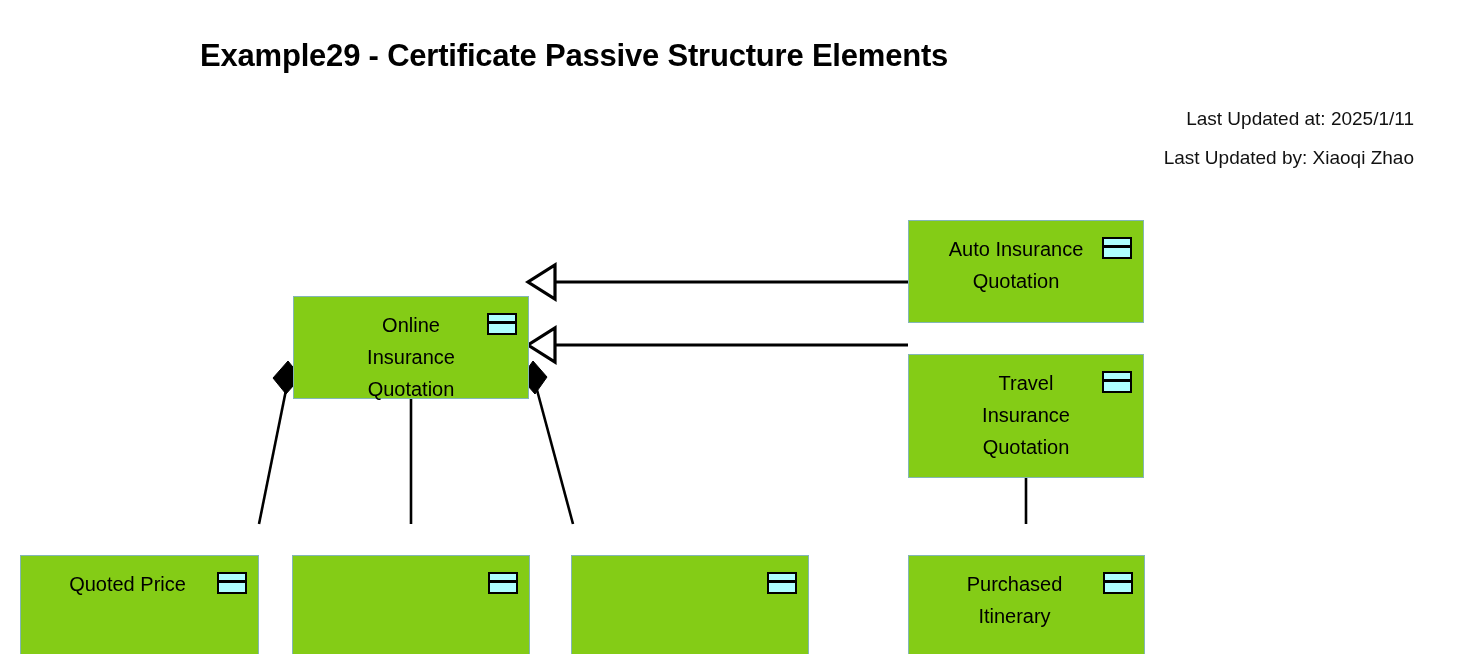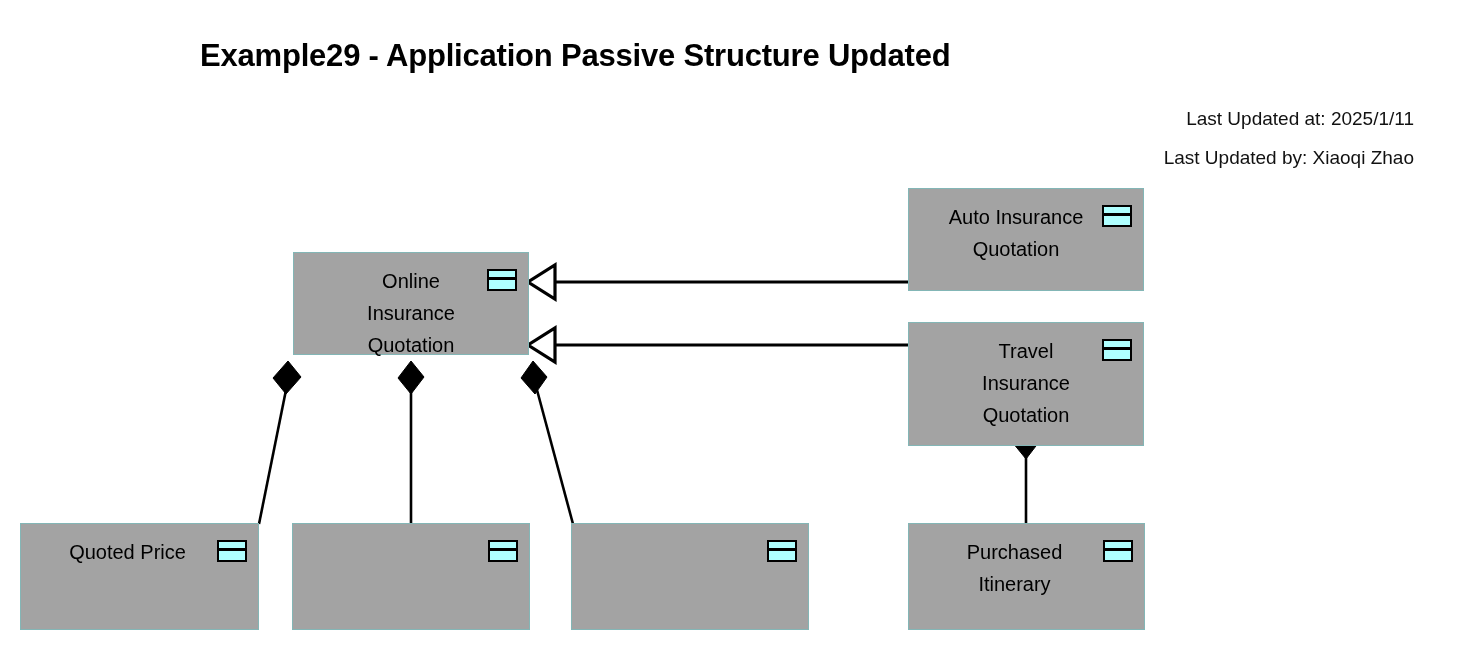--- a/index.html
+++ b/index.html
@@ -52,23 +52,24 @@
   }
   #node-layer {
     position: absolute;
     left: 0; top: 0;
     width: 1466px;
     height: 654px;
   }
 
   .node {
     position: absolute;
-    background: #a3a3a3;
+    background: #84cc16;
     border: 1.5px solid #83B6B6;
     box-sizing: border-box;
+    margin-top: 32px;
   }
   .node-label {
     position: absolute;
     left: 0;
     right: 0;
     top: 12px;
     text-align: center;
     font-size: 20px;
     line-height: 32px;
     color: #000000;
@@ -97,21 +98,21 @@
     background: #000000;
   }
   
   .node.tight .node-label { padding-right: 34px; }
 </style>
 </head>
 <body>
 
 <div id="diagram-root">
 
-  <div id="page-title">Example29 - Application Passive Structure Updated</div>
+  <div id="page-title">Example29 - Certificate Passive Structure Elements</div>
   <div class="meta-line" id="meta-updated-at">Last Updated at: 2025/1/11</div>
   <div class="meta-line" id="meta-updated-by">Last Updated by: Xiaoqi Zhao</div>
 
   <svg id="connector-layer" viewBox="0 0 1466 654" width="1466" height="654">
 
     <g>
       <line x1="908" y1="282" x2="555" y2="282" stroke="#000000" stroke-width="3.2"></line>
       <polygon points="555,265 555,299 528,282" fill="#FFFFFF" stroke="#000000" stroke-width="3.2" stroke-linejoin="miter"></polygon>
     </g>
 
@@ -136,21 +137,21 @@
     </g>
 
     <g>
       <line x1="1026" y1="455" x2="1026" y2="524" stroke="#000000" stroke-width="2.6"></line>
       <polygon points="1026,426 1039,442 1026,459 1013,443" fill="#000000" stroke="#000000" stroke-width="1"></polygon>
     </g>
   </svg>
 
   <div id="node-layer">
 
-    <div class="node" style="left:293px; top:252px; width:236px; height:103px;">
+    <div class="node" style="left:293px; top:264px; width:236px; height:103px;">
       <div class="node-label">Online
 Insurance
 Quotation</div>
       <div class="data-object-icon"></div>
     </div>
 
     <div class="node tight" style="left:908px; top:188px; width:236px; height:103px;">
       <div class="node-label" style="padding-right:30px;">Auto Insurance
 Quotation</div>
       <div class="data-object-icon"></div>

